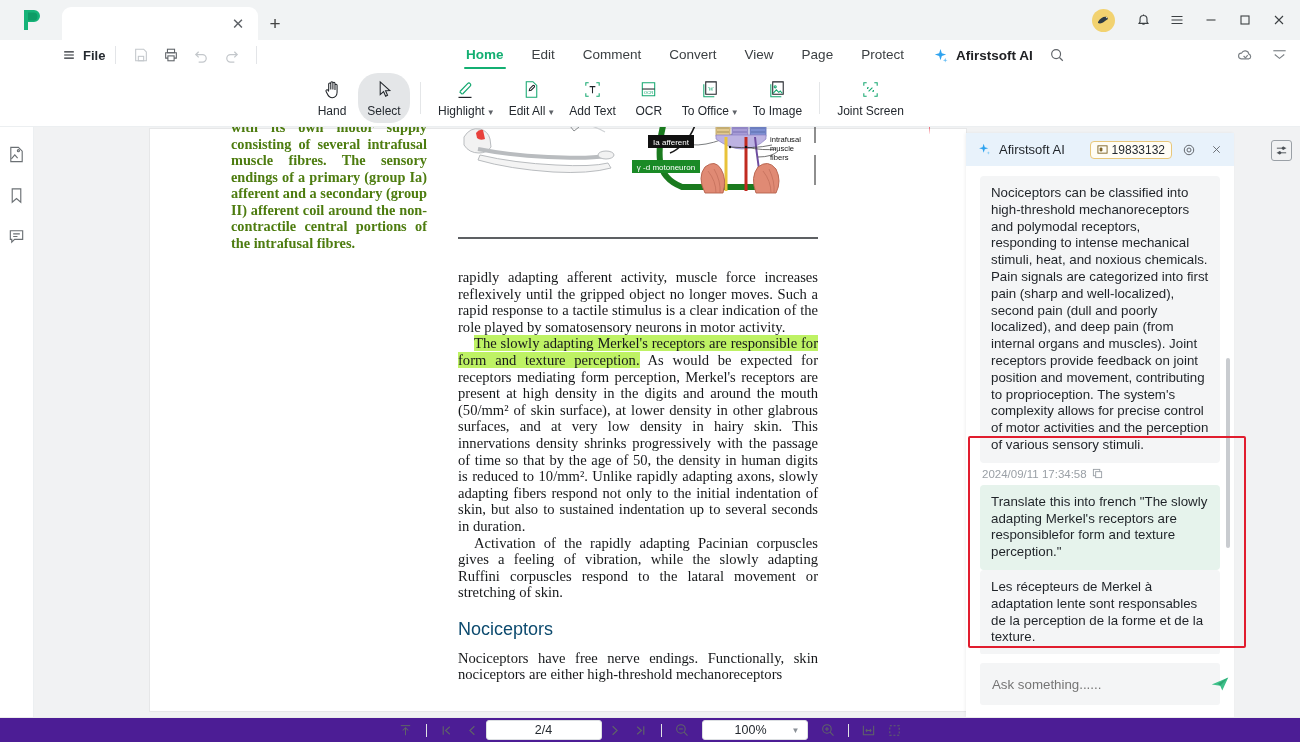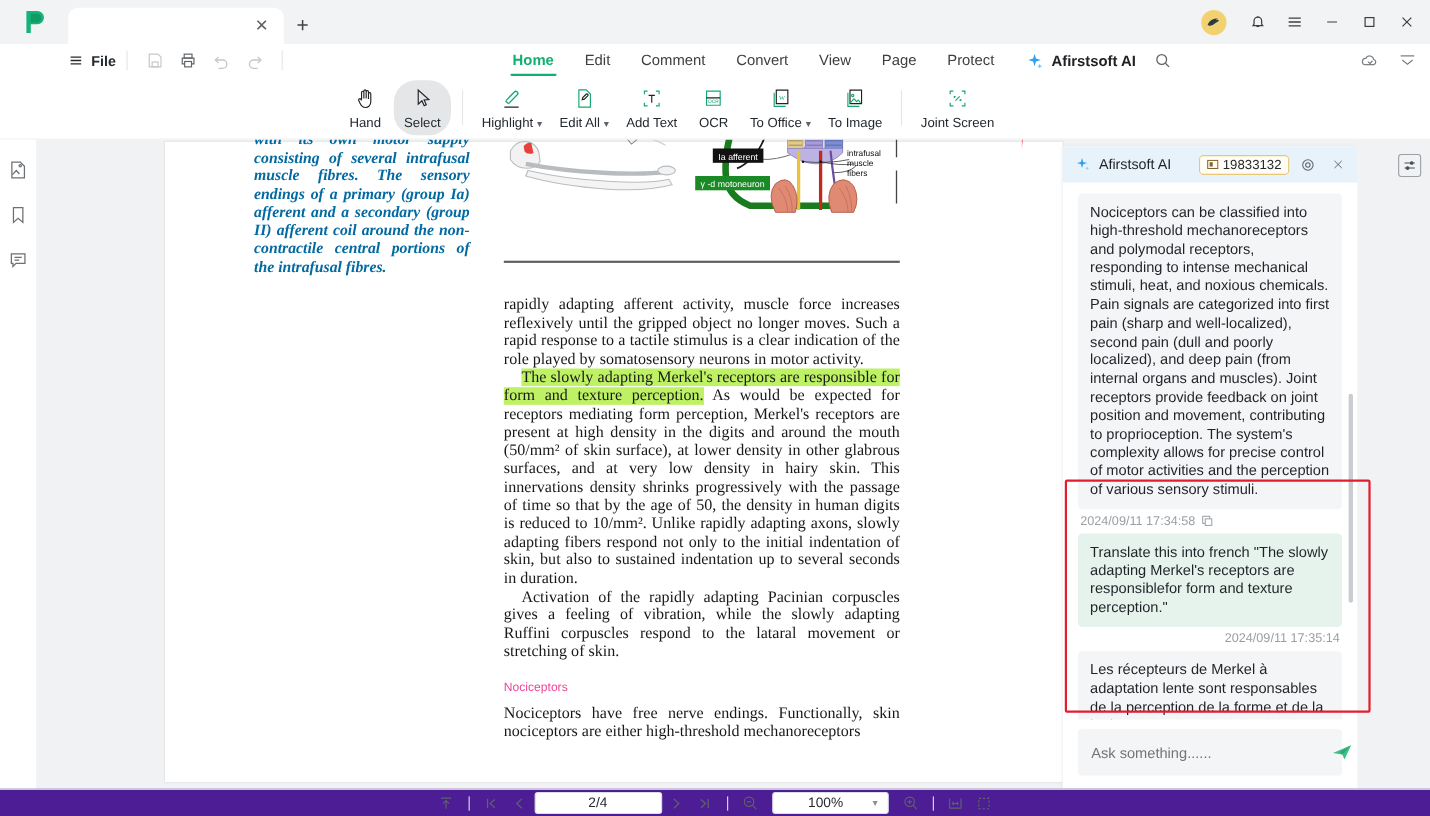--- a/index.html
+++ b/index.html
@@ -91,29 +91,29 @@
     background:#f1f2f3; overflow:hidden;
   }
   .page {
     position:absolute; left:116px; top:2px; width:816px; height:582px;
     background:#ffffff; box-shadow: 0 0 0 1px #e6e7e8;
   }
   .col-left { position:absolute; left:81px; top:-10px; width:196px; }
   .col-right { position:absolute; left:308px; top:-10px; width:360px; }
   .serif { font-family:"Liberation Serif", serif; }
   .body-it {
-    font-style: italic; font-weight: 700; font-size: 14.3px; line-height: 16.5px;
-    color:#0369a1; text-align: justify;
+    font-weight: 700; font-size: 14.3px; line-height: 16.5px;
+    color:#4d7c0f; text-align: justify;
   }
   .body-tx {
     font-size: 14.6px; line-height: 16.6px; color:#16181a; text-align: justify;
   }
   .indent { text-indent: 16px; }
   .hl { background:#bef264; }
-  .sec-h { font-family:"Liberation Sans", sans-serif; font-size:11px; color:#ec4899; margin: 18px 0 10px; }
+  .sec-h { font-family:"Liberation Sans", sans-serif; font-size:18px; color:#0c4a6e; margin: 18px 0 10px; }
 
   .figure { position:absolute; left:308px; top:-14px; width:360px; height:110px; overflow:hidden; }
   .figline { position:absolute; left:308px; top:108px; width:360px; height:2px; background:#5d6063; }
 
   
   .word-fab {
     position:absolute; left: 890px; top: 19px; width:28px; height:28px; border-radius:50%;
     background:#ffffff; box-shadow:0 1px 5px rgba(0,0,0,.22);
     display:flex; align-items:center; justify-content:center;
   }
@@ -538,23 +538,20 @@
   <div class="chat">
     <div class="bubble-ai">Nociceptors can be classified into high-threshold mechanoreceptors and polymodal receptors, responding to intense mechanical stimuli, heat, and noxious chemicals. Pain signals are categorized into first pain (sharp and well-localized), second pain (dull and poorly localized), and deep pain (from internal organs and muscles). Joint receptors provide feedback on joint position and movement, contributing to proprioception. The system's complexity allows for precise control of motor activities and the perception of various sensory stimuli.</div>
     <div class="ts">
       <span>2024/09/11 17:34:58</span>
       <svg width="11" height="11" viewBox="0 0 12 12" fill="none" stroke="#9aa0a6" stroke-width="1">
         <rect x="1.5" y="1.5" width="7" height="7"></rect>
           <rect x="4" y="4" width="6.5" height="6.5" fill="#fff"></rect>
       </svg>
     </div>
     <div class="bubble-user">Translate this into french "The slowly adapting Merkel's receptors are responsiblefor form and texture perception."</div>
-    <div class="ts right">
-      <span>2024/09/11 17:35:14</span>
-    </div>
     <div class="bubble-ai">Les récepteurs de Merkel à adaptation lente sont responsables de la perception de la forme et de la texture.</div>
 
   </div>
 
   <div class="scroll-track"></div>
   <div class="hl-box" style="left:2px; top:303px; width:278px; height:212px;"></div>
 
   <div class="composer" style="bottom:12px;gap:40px;">
     <input placeholder="Ask something......" style="">
     <span class="send-btn">

